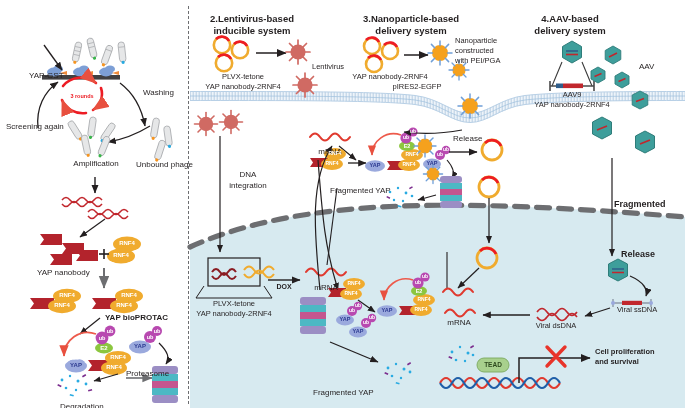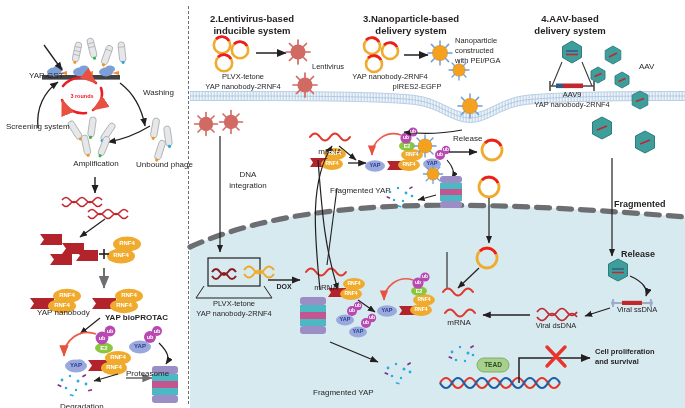--- a/index.html
+++ b/index.html
@@ -601,24 +601,24 @@
     <path d="M519,383 L519,358 L590,358" stroke="#231f20" stroke-width="1.5" fill="none" marker-end="url(#ah)"></path>
     <g stroke="#e8342a" stroke-width="3.4" stroke-linecap="round">
       <line x1="547" y1="347" x2="565" y2="366"></line>
       <line x1="565" y1="347" x2="547" y2="366"></line>
     </g>
   </svg>
 
   <div class="lbl" style="left:29px;top:31px;font-size:8px;margin-top:40px;">YAP-GST</div>
   <div class="lbl bold ctr" style="left:82px;top:93px;font-size:5.5px;color:#ed1c24;">3 rounds</div>
   <div class="lbl" style="left:143px;top:88px;font-size:8px;">Washing</div>
-  <div class="lbl" style="left:6px;top:122px;font-size:8px;">Screening system</div>
+  <div class="lbl" style="left:6px;top:122px;font-size:8px;">Screening again</div>
   <div class="lbl" style="left:136px;top:160px;font-size:8px;">Unbound phage</div>
   <div class="lbl ctr" style="left:96px;top:159px;font-size:8px;">Amplification</div>
-  <div class="lbl" style="left:37px;top:268px;font-size:8px;margin-top:40px;">YAP nanobody</div>
+  <div class="lbl" style="left:37px;top:268px;font-size:8px;">YAP nanobody</div>
   <div class="lbl bold ctr" style="left:127px;top:240px;font-size:6px;color:#fff;">RNF4</div>
   <div class="lbl bold ctr" style="left:121px;top:252px;font-size:6px;color:#fff;">RNF4</div>
   <div class="lbl bold ctr" style="left:67px;top:292px;font-size:6px;color:#fff;">RNF4</div>
   <div class="lbl bold ctr" style="left:62px;top:302px;font-size:6px;color:#fff;">RNF4</div>
   <div class="lbl bold ctr" style="left:129px;top:292px;font-size:6px;color:#fff;">RNF4</div>
   <div class="lbl bold ctr" style="left:124px;top:302px;font-size:6px;color:#fff;">RNF4</div>
   <div class="lbl bold" style="left:105px;top:313px;font-size:8px;">YAP bioPROTAC</div>
   <div class="lbl bold ctr" style="left:102px;top:335px;font-size:5.5px;color:#fff;">ub</div>
   <div class="lbl bold ctr" style="left:110px;top:328px;font-size:5.5px;color:#fff;">ub</div>
   <div class="lbl bold ctr" style="left:104px;top:345px;font-size:6px;color:#fff;">E2</div>

